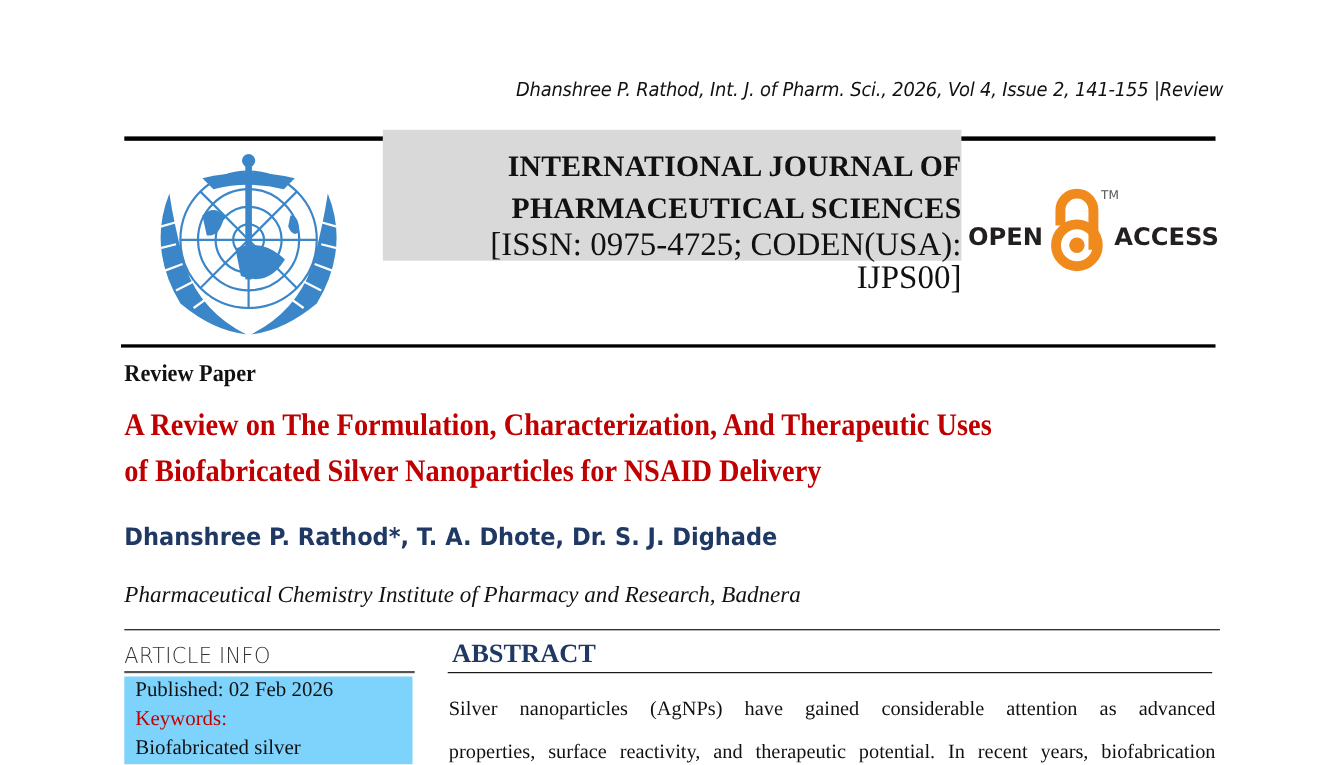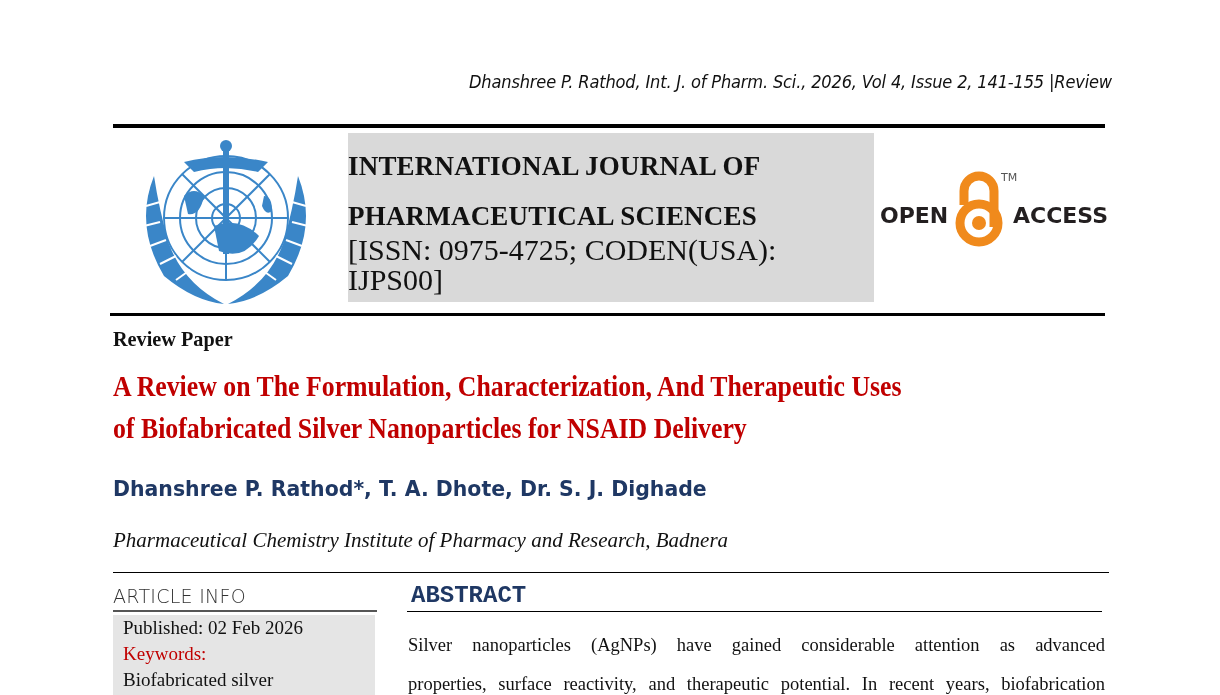--- a/index.html
+++ b/index.html
@@ -2,36 +2,36 @@
 <html><head>
 <meta charset="utf-8">
 <style>
   html, body { margin: 0; padding: 0; background: #ffffff; }
   body { width: 1220px; height: 695px; overflow: hidden; position: relative; font-family: "Liberation Serif", serif; color: #111; }
   .abs { position: absolute; }
   .running-head { top: 72px; left: 330px; width: 782px; text-align: right; font-family: "DejaVu Sans", sans-serif; font-style: italic; font-size: 17.5px; color: #111; letter-spacing: -0.2px; transform: scaleX(0.93); transform-origin: right center; }
   .rule-top { top: 124px; left: 113px; width: 992px; height: 4px; background: #000; }
   .rule-mid { top: 313px; left: 110px; width: 995px; height: 3px; background: #000; }
   .logo-un { top: 136px; left: 124px; width: 204px; height: 172px; }
-  .title-box { top: 133px; left: 348px; width: 526px; height: 169px; background: #d9d9d9; text-align: left; }
+  .title-box { top: 118px; left: 348px; width: 526px; height: 119px; background: #d9d9d9; text-align: right; }
   .title-box .jt { font-weight: bold; font-size: 27px; line-height: 38px; margin-top: 14px; letter-spacing: 0.2px; }
   .title-box .issn { font-size: 30px; line-height: 30px; margin-top: 0px; }
   .title-box .home { font-size: 22px; line-height: 30px; }
   .oa { top: 165px; left: 880px; width: 230px; height: 90px; }
   .review-label { top: 326px; left: 113px; font-weight: bold; font-size: 22px; transform: scaleX(0.92); transform-origin: left center; }
   .paper-title { top: 366px; left: 113px; width: 1000px; color: #c00000; font-weight: bold; font-size: 28.5px; line-height: 42px; transform: scaleX(0.905); transform-origin: left top; white-space: nowrap; }
   .authors { top: 476px; left: 113px; color: #1f3864; font-family: "DejaVu Sans", sans-serif; font-weight: bold; font-size: 22px; transform: scaleX(0.93); transform-origin: left center; white-space: nowrap; }
   .affil { top: 528px; left: 113px; font-style: italic; font-size: 21px; white-space: nowrap; }
   .rule-sec { top: 572px; left: 113px; width: 996px; height: 1px; background: #000; }
   .ai-head { top: 584px; left: 113px; font-family: "DejaVu Sans", sans-serif; font-weight: 300; font-size: 20px; color: #333; letter-spacing: 0.3px; transform: scaleX(0.95); transform-origin: left center; }
   .ai-rule { top: 610px; left: 113px; width: 264px; height: 2px; background: #555; }
-  .ai-box { top: 615px; left: 113px; width: 262px; height: 80px; background: #e5e5e5; }
+  .ai-box { top: 615px; left: 113px; width: 262px; height: 80px; background: #7dd3fc; }
   .ai-box div { font-size: 19px; line-height: 26px; padding-left: 10px; }
   .ai-box .kw { color: #c00000; }
-  .abs-head { top: 582px; left: 411px; color: #1f3864; font-weight: bold; font-size: 24px; font-family: Liberation Mono, monospace; }
+  .abs-head { top: 582px; left: 411px; color: #1f3864; font-weight: bold; font-size: 24px; }
   .abs-rule { top: 611px; left: 407px; width: 695px; height: 1px; background: #000; }
   .abs-text { top: 620px; left: 408px; width: 697px; font-size: 18.5px; line-height: 27px; text-align: justify; text-align-last: justify; }
   .abs-text span { display: block; margin-top: 12px; }
 </style>
 </head>
 <body>
 
 <div class="abs running-head">Dhanshree P. Rathod, Int. J. of Pharm. Sci., 2026, Vol 4, Issue 2, 141-155 |Review</div>
 
 <div class="abs rule-top"></div>
@@ -70,21 +70,21 @@
         <line x1="184" y1="90" x2="168" y2="86"></line>
         <line x1="178" y1="110" x2="162" y2="104"></line>
         <line x1="168" y1="128" x2="152" y2="120"></line>
         <line x1="152" y1="144" x2="138" y2="134"></line>
     </g>
   </svg>
 </div>
 
 <div class="abs title-box">
   <div class="jt">INTERNATIONAL JOURNAL OF</div>
-  <div class="jt" style="margin-top:12px">PHARMACEUTICAL SCIENCES</div>
+  <div class="jt" style="margin-top:0">PHARMACEUTICAL SCIENCES</div>
   <div class="issn">[ISSN: 0975-4725; CODEN(USA): IJPS00]</div>
 </div>
 
 <div class="abs oa">
   <svg width="230" height="90" viewBox="0 0 230 90">
     <text x="0" y="58" font-family="DejaVu Sans, sans-serif" font-weight="bold" font-size="22" fill="#231f20">OPEN</text>
     <g fill="none" stroke="#f08a1c" stroke-width="9">
       <path d="M84 40 v-14 a15 15 0 0 1 30 0 v36"></path>
       <circle cx="99" cy="58" r="19"></circle>
     </g>

